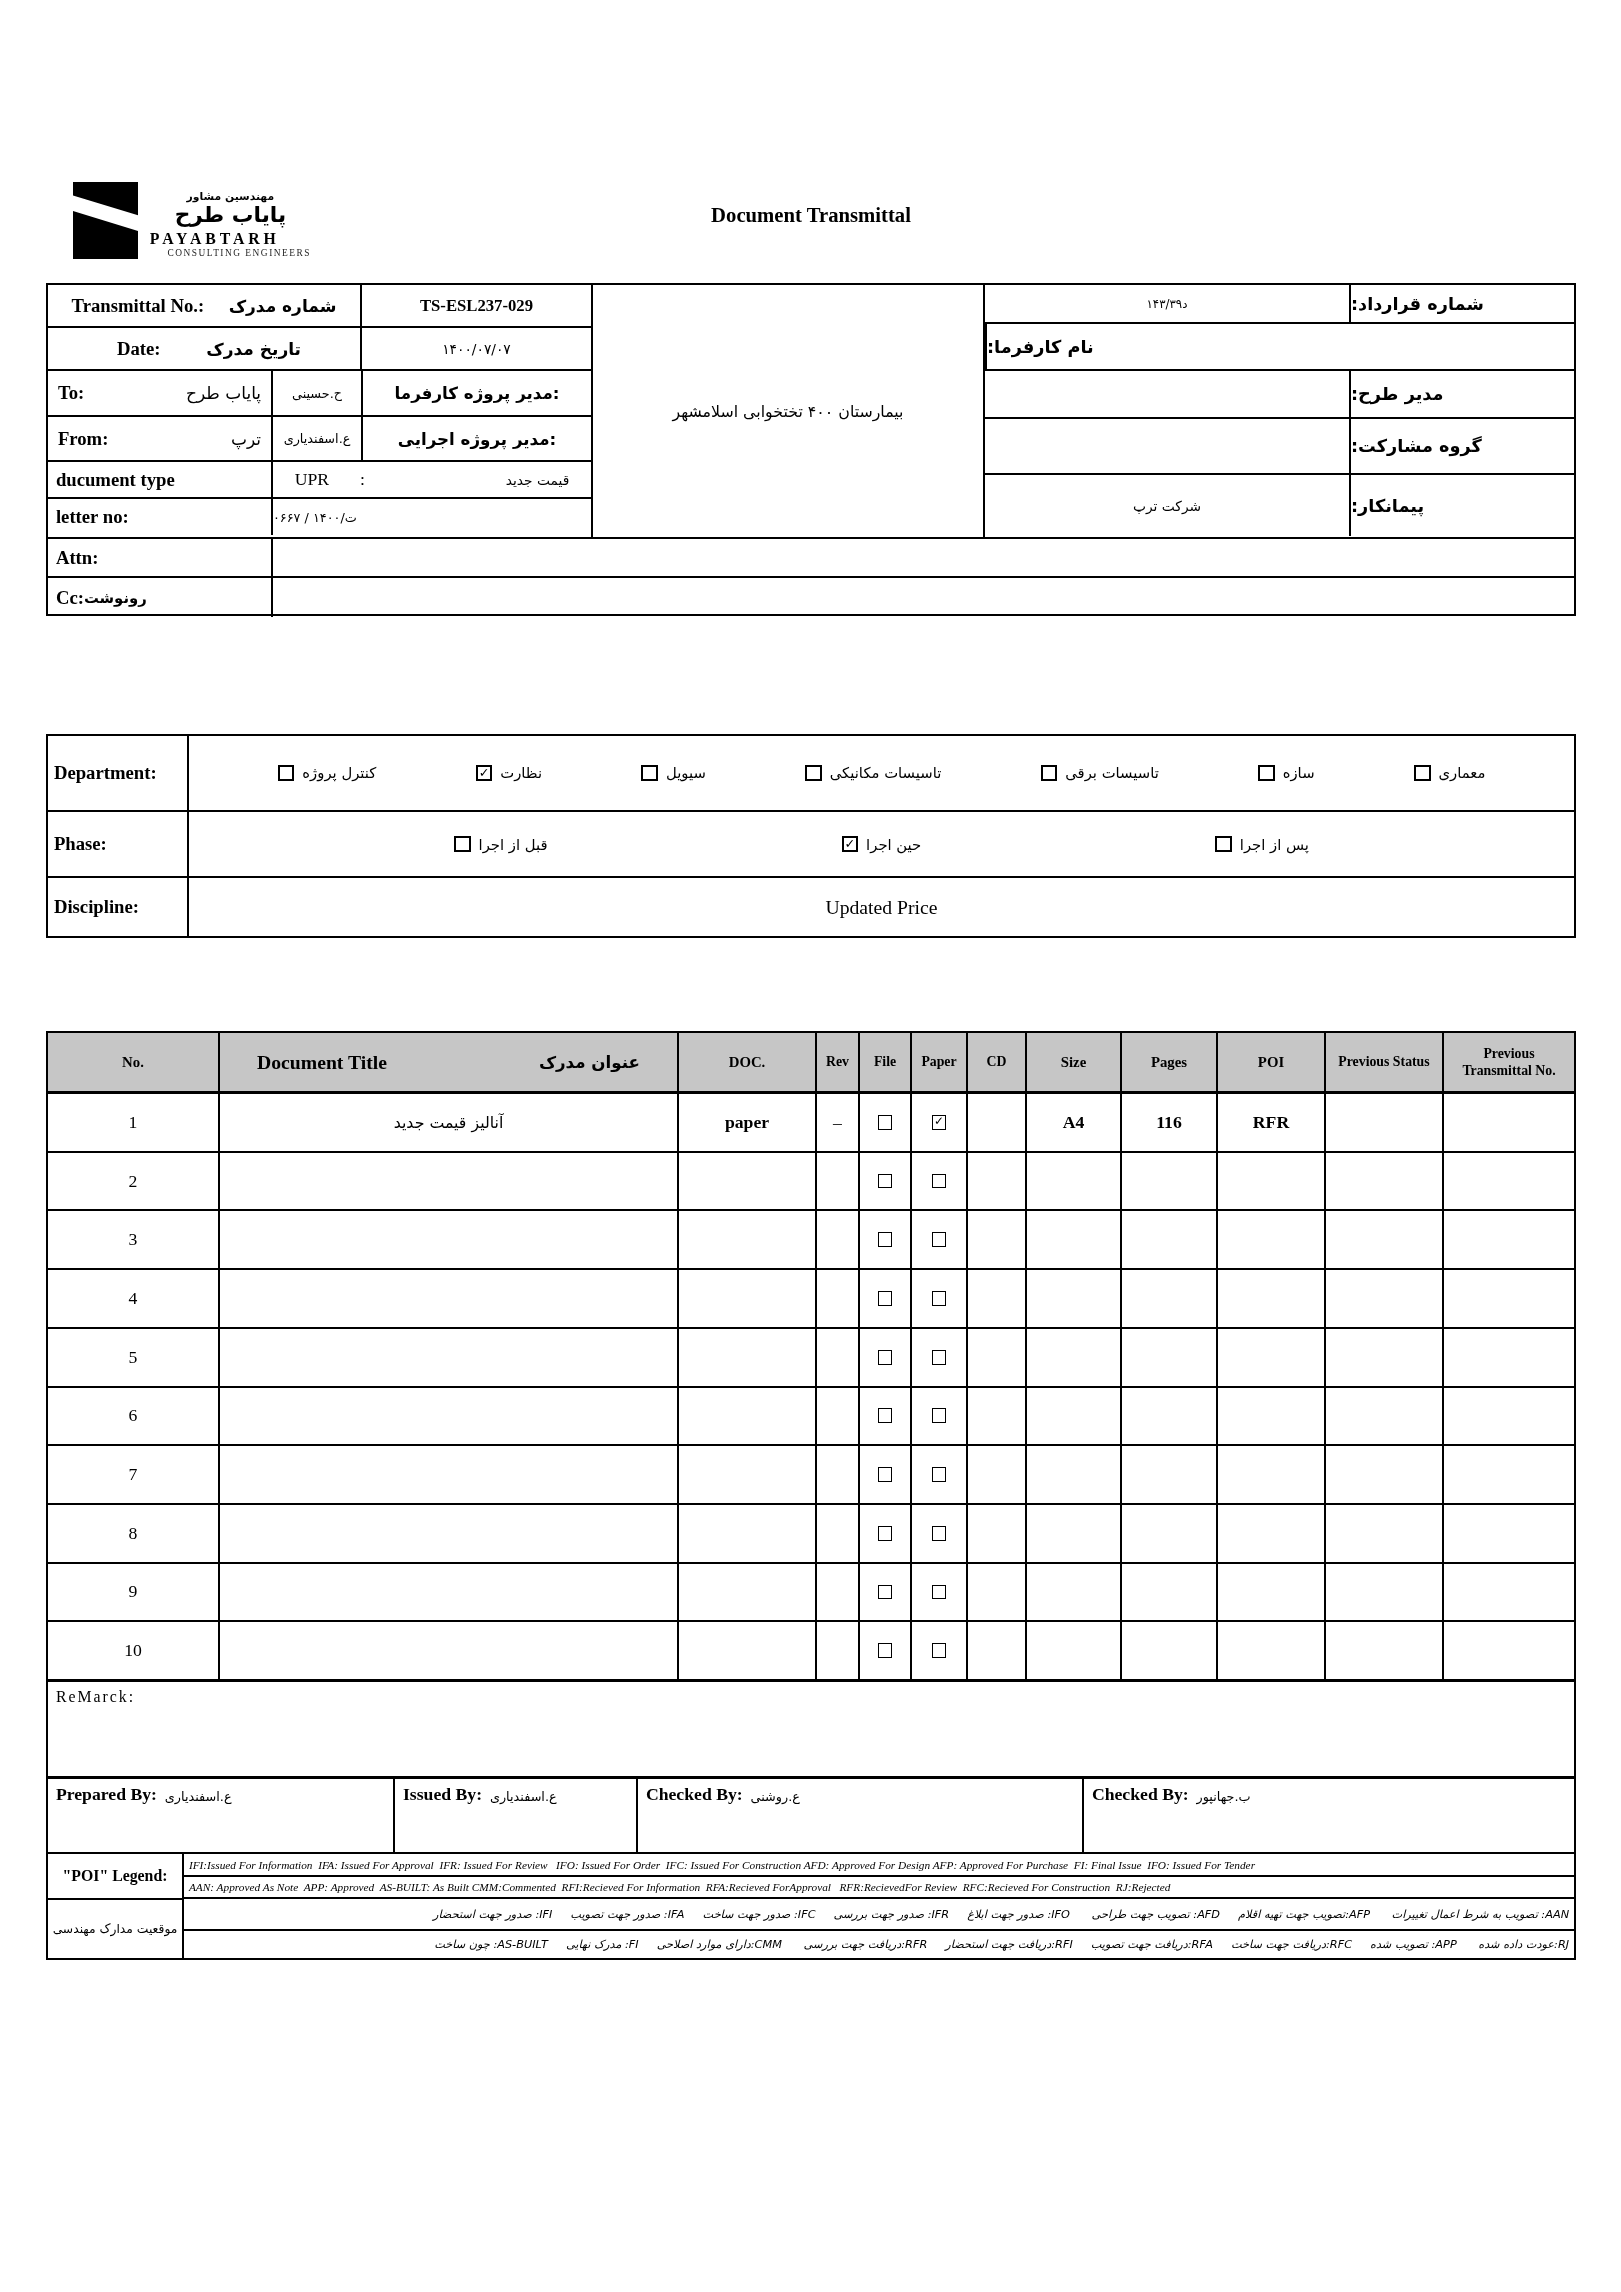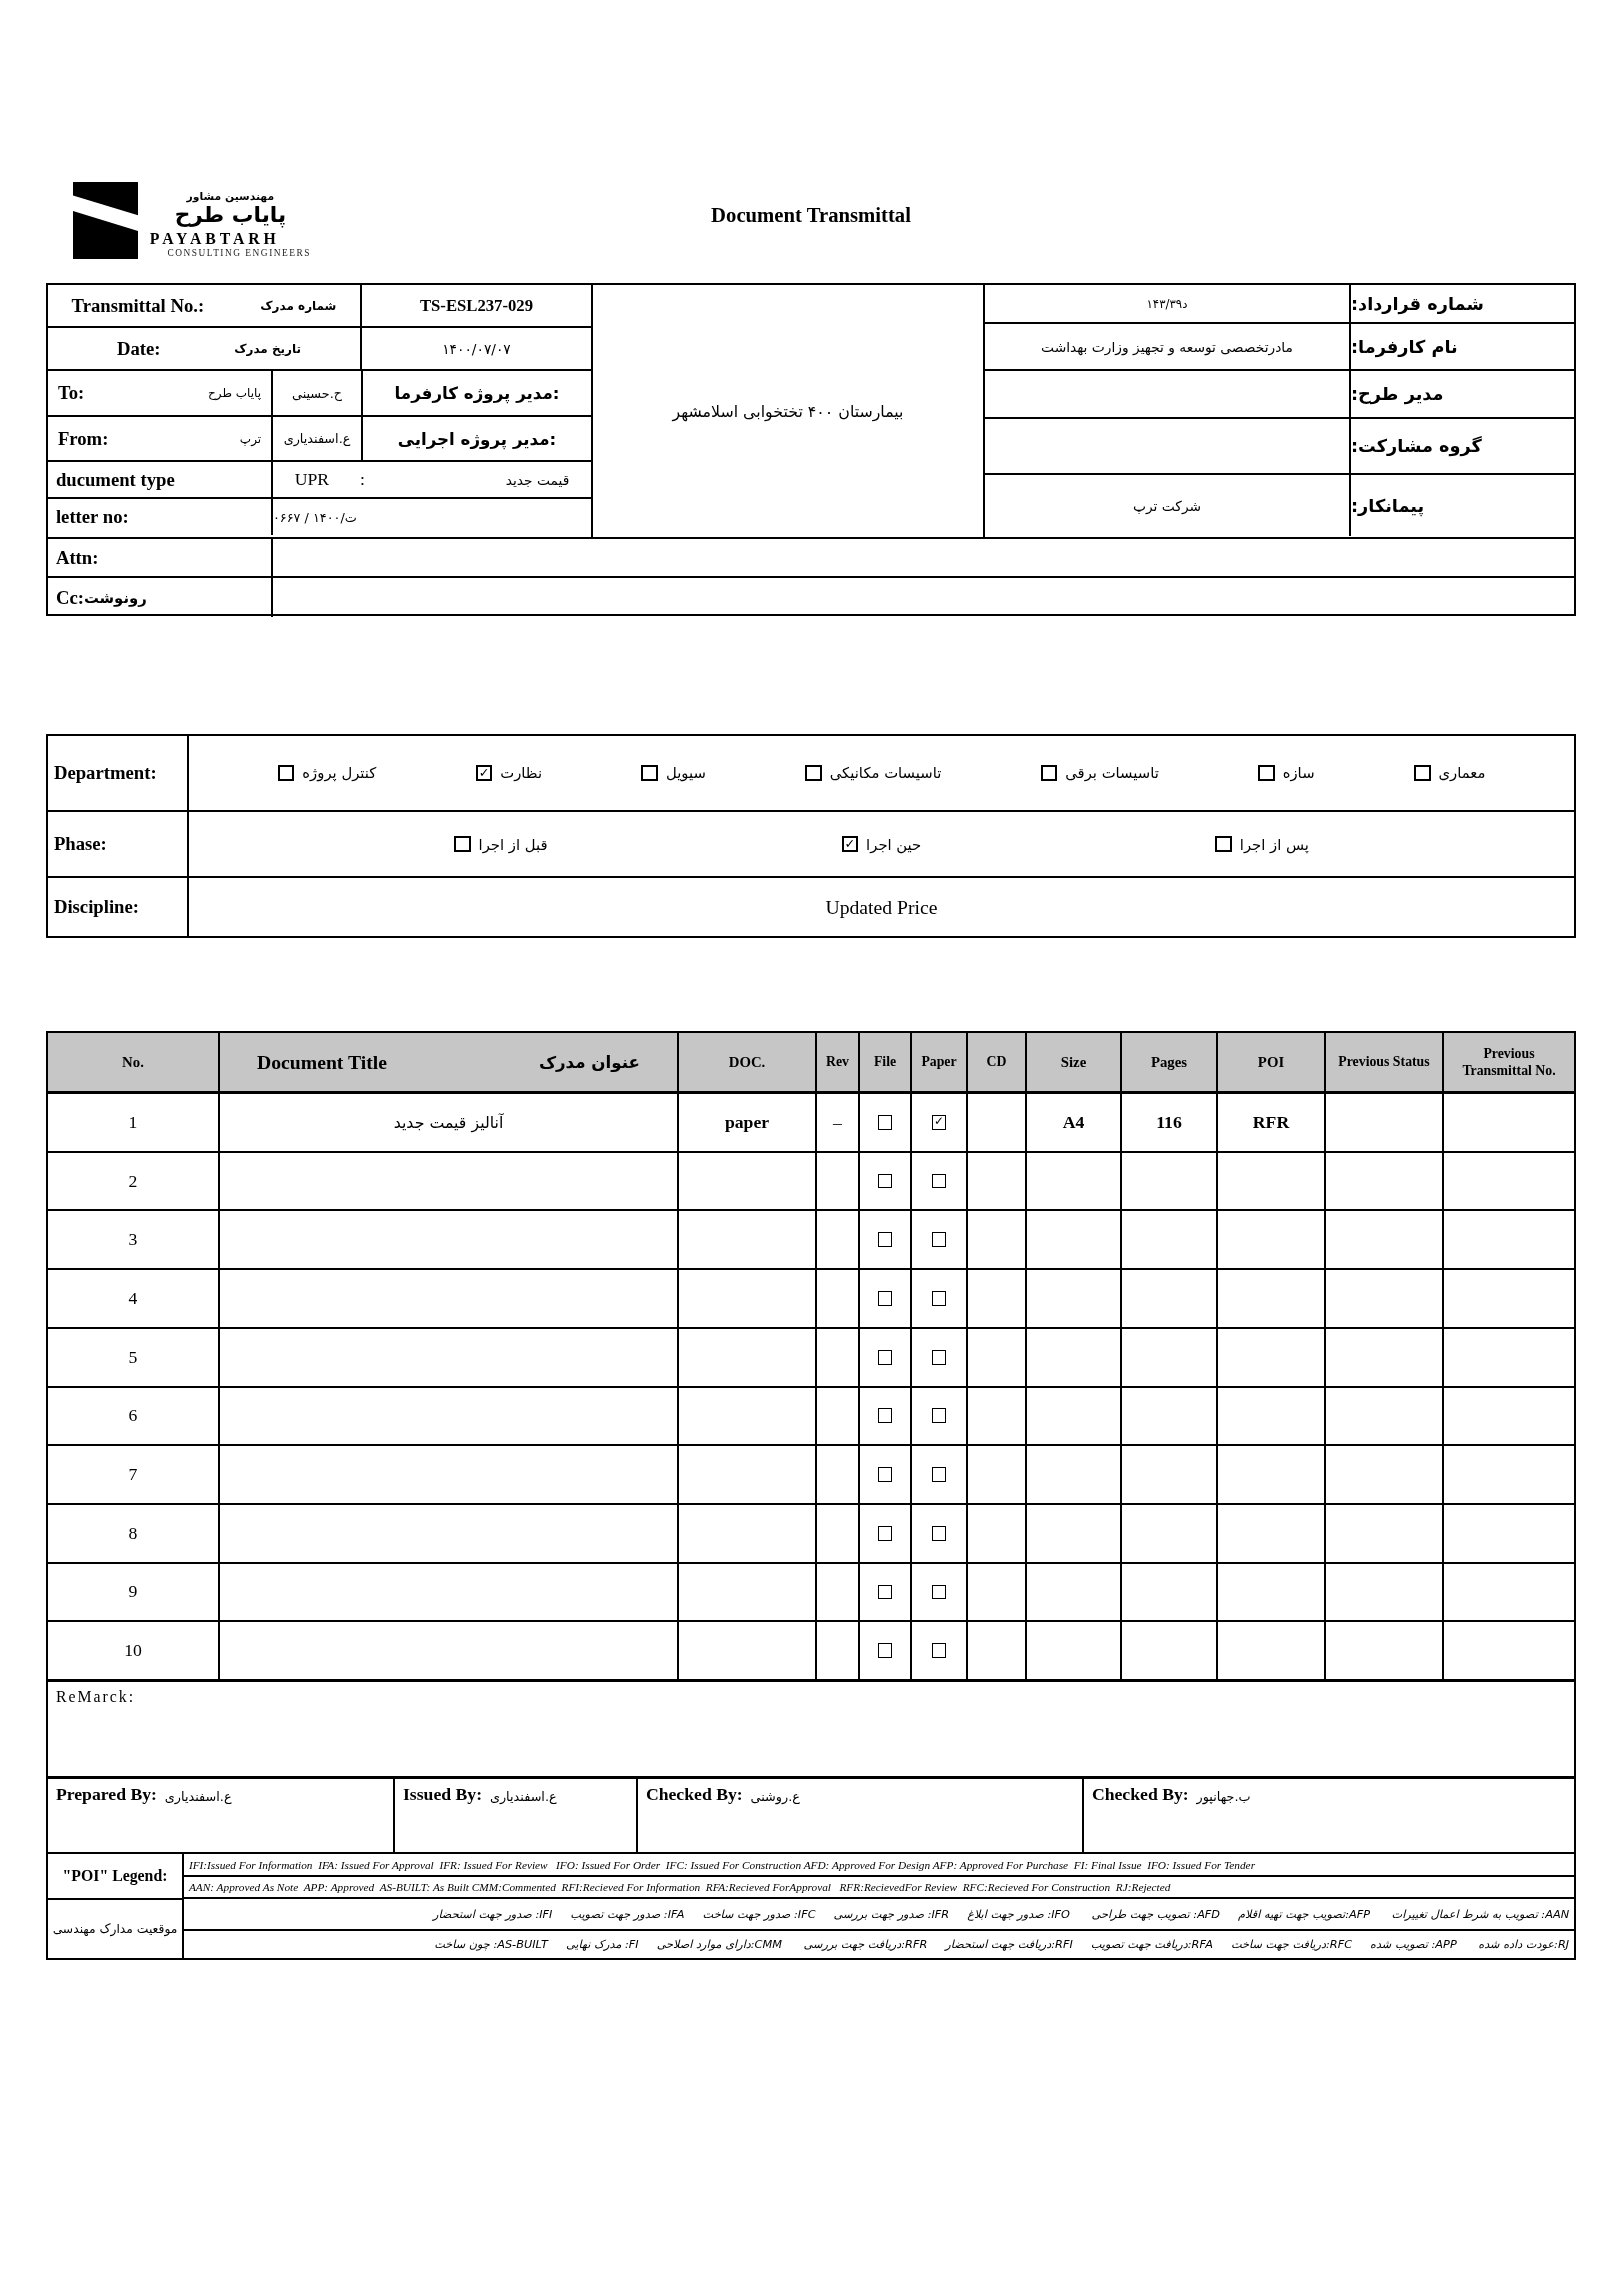--- a/index.html
+++ b/index.html
@@ -44,21 +44,21 @@
   .ht-right { flex:1; display:flex; flex-direction:column; }
   .htr-row { display:flex; border-bottom:2px solid #000; }
   .htr-row:last-child { border-bottom:none; }
   .htr-val { flex:1; display:flex; align-items:center; justify-content:center; text-align:center; padding:0 7.9px; }
   .htr-lbl { width:225px; flex-shrink:0; border-left:2px solid #000; display:flex; align-items:center;
              justify-content:flex-end; padding-right:9.9px; font-weight:bold; font-size:17.7px; direction:rtl; }
   .ht-bottom-row { display:flex; height:39px; border-bottom:2px solid #000; }
   .ht-bottom-row:last-child { border-bottom:none; }
   .hb-lbl { width:225px; flex-shrink:0; border-right:2px solid #000; display:flex; align-items:center; padding-left:7.9px; }
   .hb-val { flex:1; }
-  .fa-mid { font-size:12px; }
+  .fa-mid { font-size:17px; }
 
   
   .dept-table { left:46px; top:734px; width:1530px; height:204px; border:2px solid #000; display:flex; flex-direction:column; }
   .dp-row { display:flex; border-bottom:2px solid #000000; flex:1; }
   .dp-row:last-child { border-bottom:none; }
   .dp-label { width:141px; flex-shrink:0; border-right:2px solid #000; display:flex; align-items:center;
               padding-left:5.9px; font-weight:bold; font-size:18.7px; }
   .dp-items { flex:1; direction:rtl; display:flex; align-items:center; justify-content:space-around; padding:0 39px; }
   .check-item { display:flex; direction:rtl; align-items:center; gap:7.9px; }
   .ci-label { font-size:14.8px; }
@@ -218,23 +218,20 @@
     </div>
 
     <div class="ht-right">
       <div class="htr-row" style="height:39px;">
         <div class="htr-val">
           <span class="fa rtl" style="font-size:11.8px;">د۱۴۳/۳۹</span>
         </div>
         <div class="htr-lbl fa">شماره قرارداد:</div>
       </div>
       <div class="htr-row" style="height:47px;">
-        <div class="htr-val">
-          <span class="fa rtl" style="font-size:13.8px;">مادرتخصصی توسعه و تجهیز وزارت بهداشت</span>
-        </div>
         <div class="htr-lbl fa">نام کارفرما:</div>
       </div>
       <div class="htr-row" style="height:48px;">
         <div class="htr-val">
           <span class="fa rtl" style="font-size:13.8px;"></span>
         </div>
         <div class="htr-lbl fa">مدیر طرح:</div>
       </div>
       <div class="htr-row" style="height:56px;">
         <div class="htr-val">

